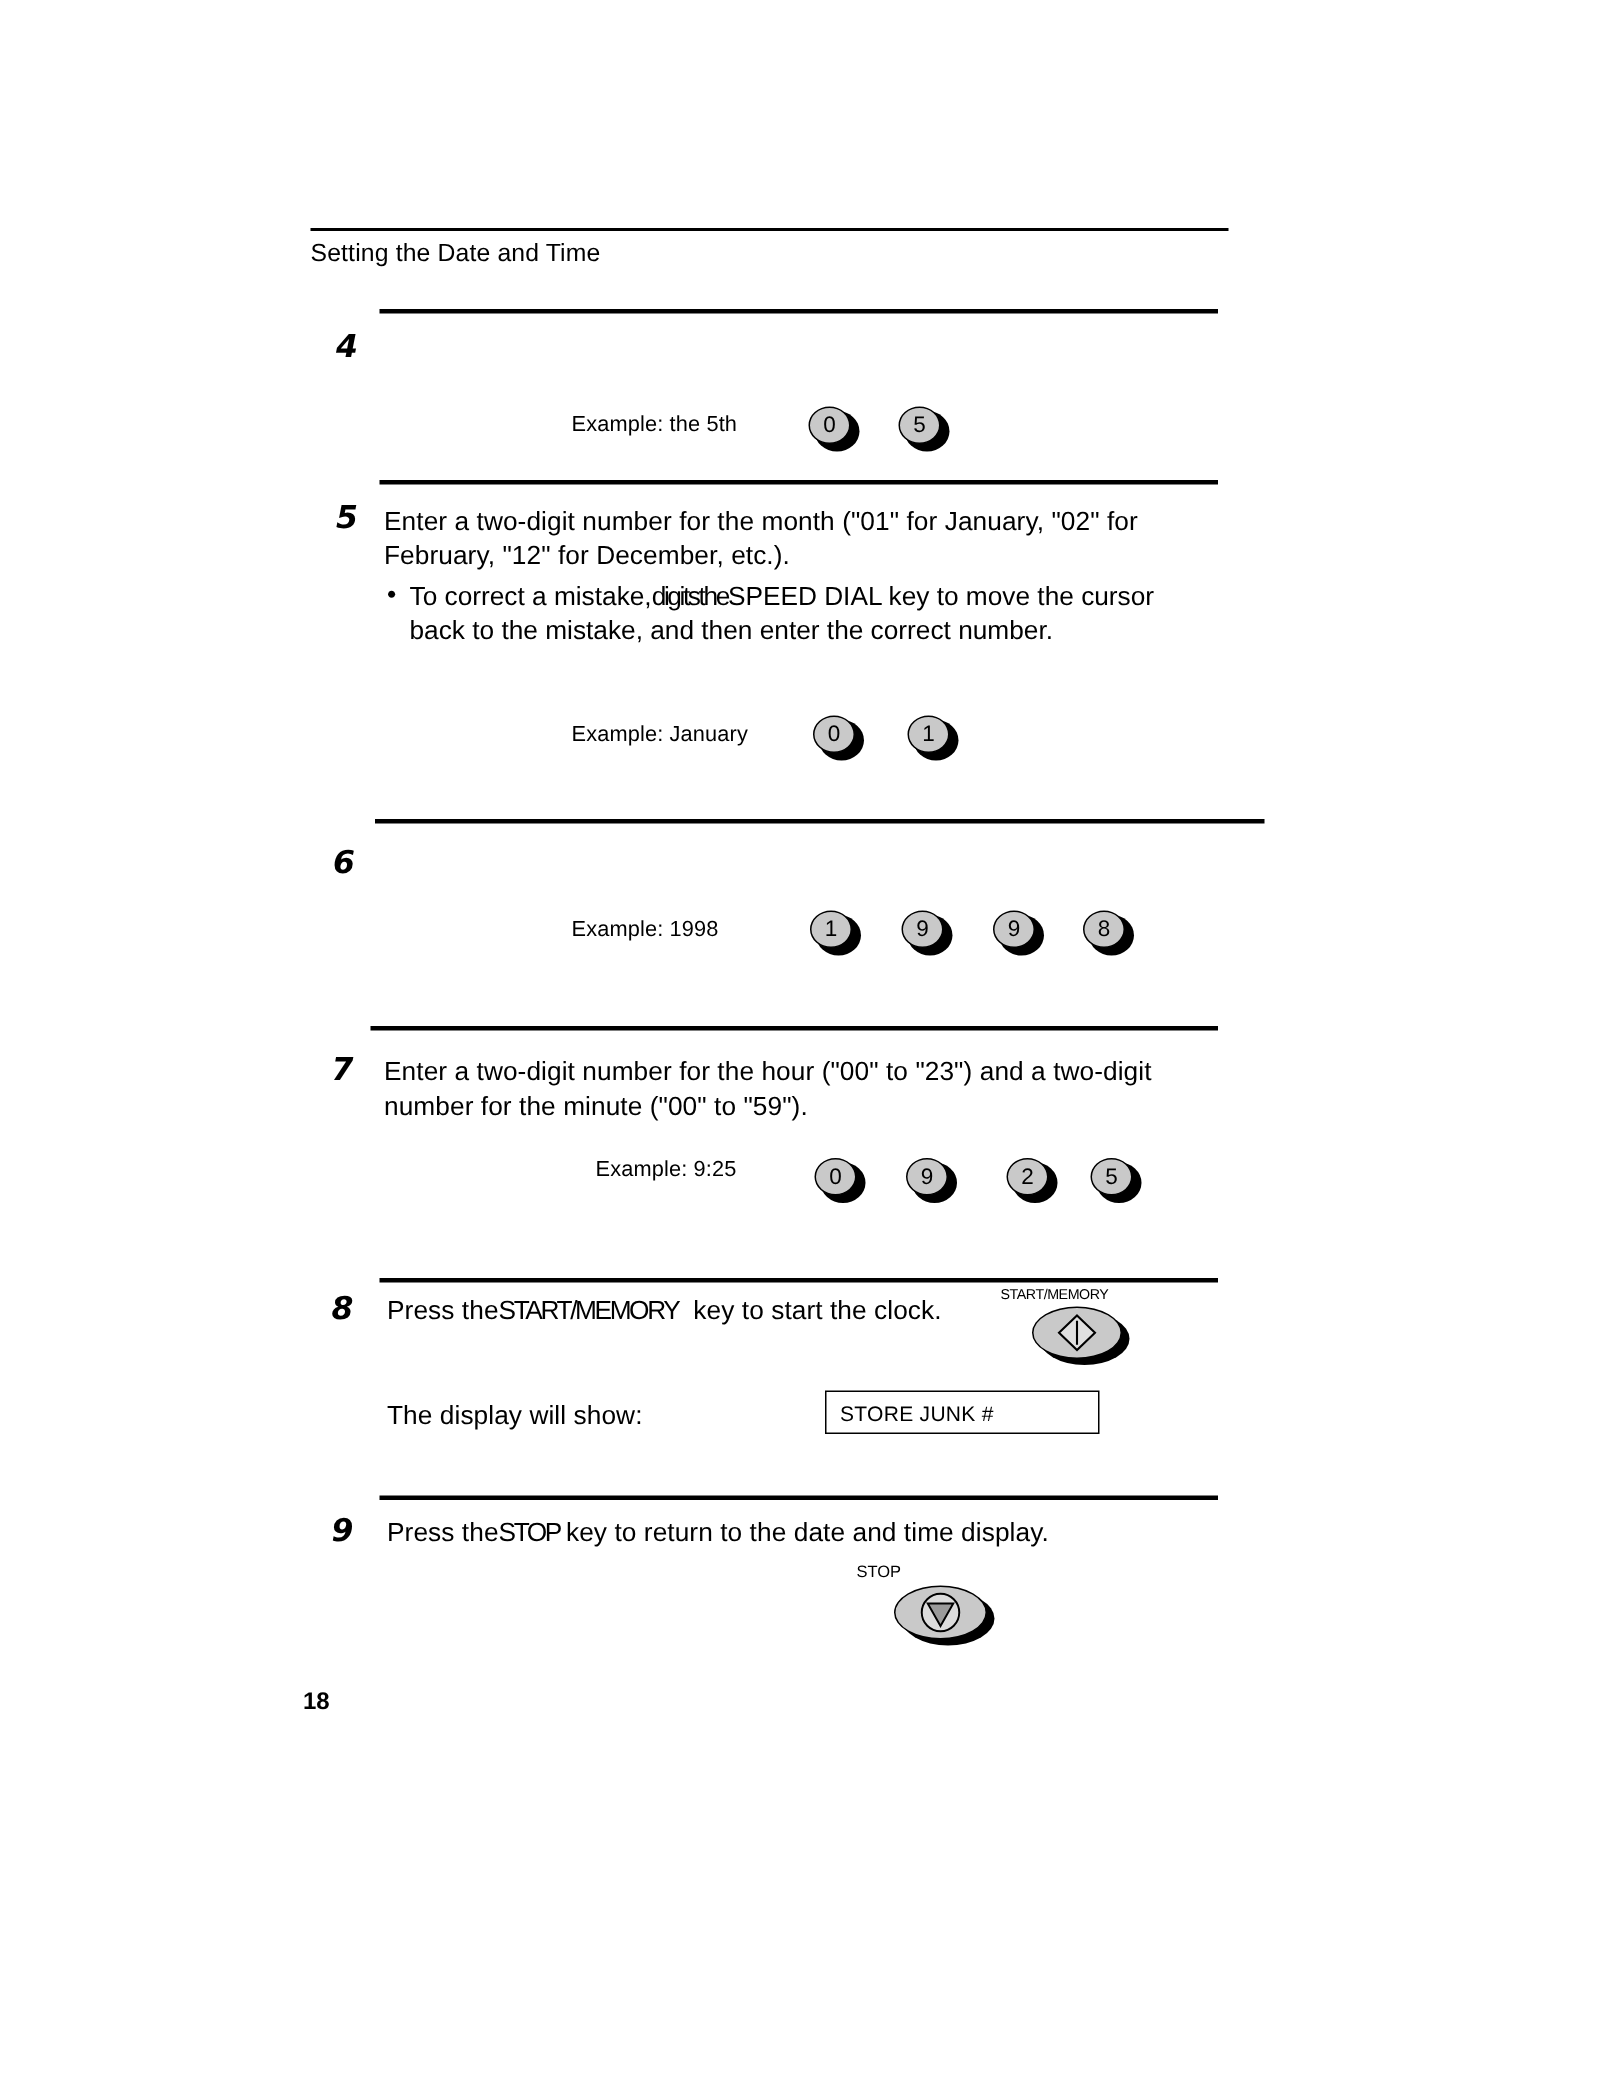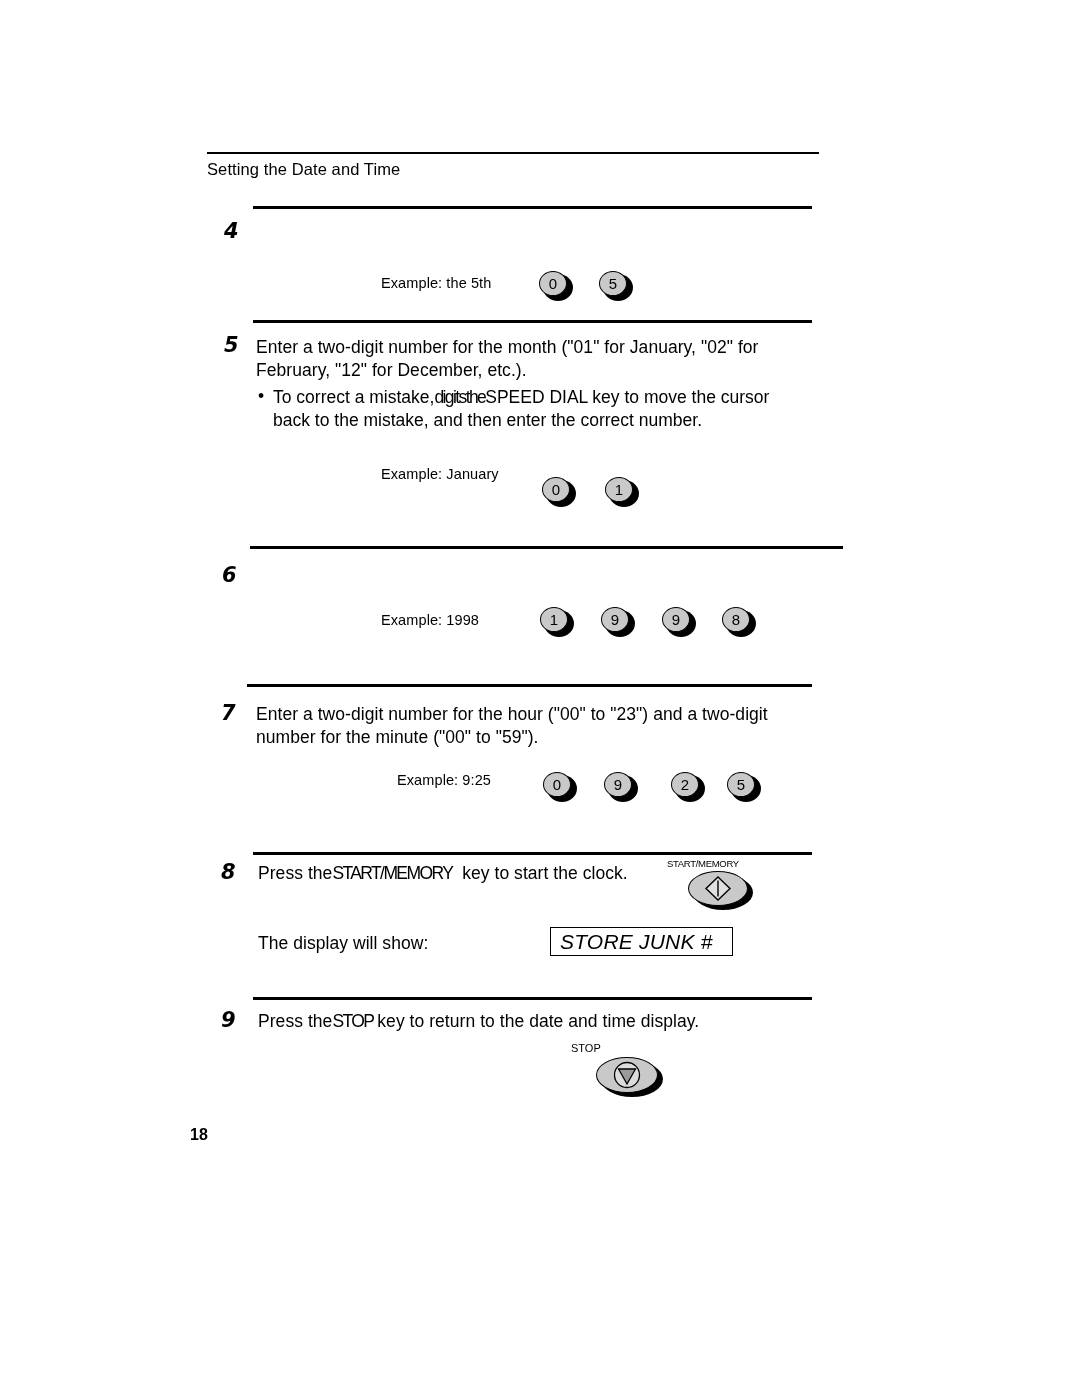--- a/index.html
+++ b/index.html
@@ -134,29 +134,28 @@
     top: 927px;
     width: 183px;
     height: 29px;
     border: 1.5px solid #000;
     box-sizing: border-box;
     display: flex;
     align-items: center;
   }
   .display-text {
     padding-left: 9px;
-    font-size: 21px;
+    font-size: 14px;
     letter-spacing: 0.2px;
-    font-style: italic;
   }
 
   
   .page-number {
     position: absolute;
-    left: 190px;
+    left: 202px;
     top: 1126px;
     font-size: 16px;
     font-weight: bold;
   }
 </style>
 </head>
 <body>
 
 <div class="page">
 
@@ -180,21 +179,21 @@
   <div class="step-num" style="left:224px; top:333px;">5</div>
   <div class="step-body" style="left:256px; top:336px; width:580px;">Enter a two-digit number for the month ("01" for January, "02" for</div>
   <div class="step-body" style="left:256px; top:359px; width:580px;">February, "12" for December, etc.).</div>
 
   <div class="bullet-dot" style="left:258px; top:386px;">•</div>
   <div class="bullet-body" style="left:273px; top:386px; white-space:nowrap;">
     <span>To correct a mistake,</span><span class="tight">digits</span><span class="tight">the</span><span>SPEED DIAL</span><span style="margin-left:4px;">key to move the cursor</span>
   </div>
   <div class="bullet-body" style="left:273px; top:409px; white-space:nowrap;">back to the mistake, and then enter the correct number.</div>
 
-  <div class="example-label" style="left:381px; top:466px;">Example: January</div>
+  <div class="example-label" style="left:381px; top:482px;">Example: January</div>
   <div class="keycap" style="left:542px; top:477px;">
     <div class="shadow"></div>
     <div class="cap">0</div>
   </div>
   <div class="keycap" style="left:605px; top:477px;">
     <div class="shadow"></div>
     <div class="cap">1</div>
   </div>
 
   <div class="rule rule-s6"></div>

